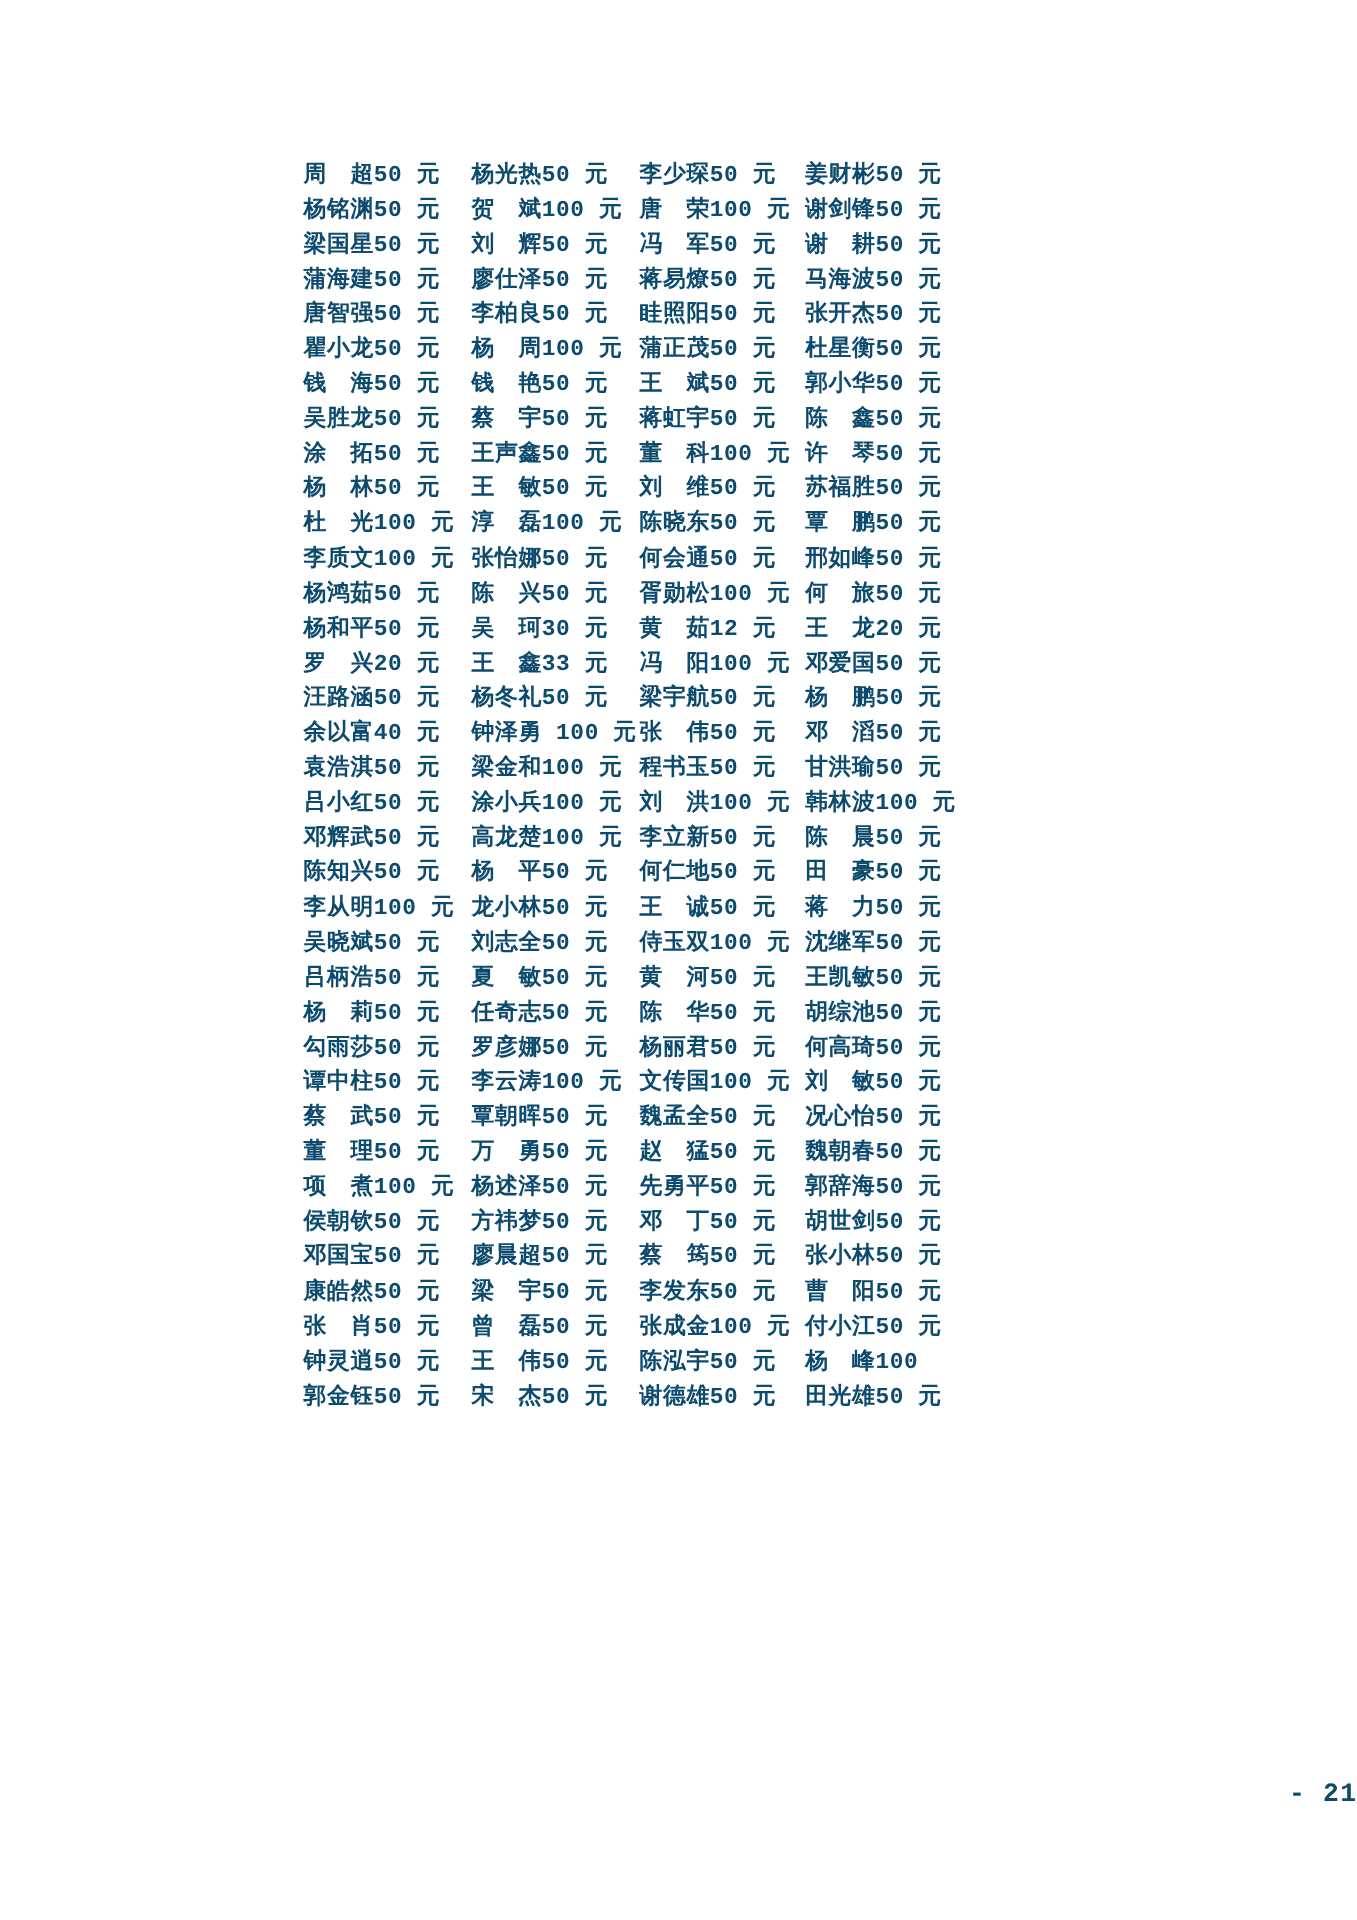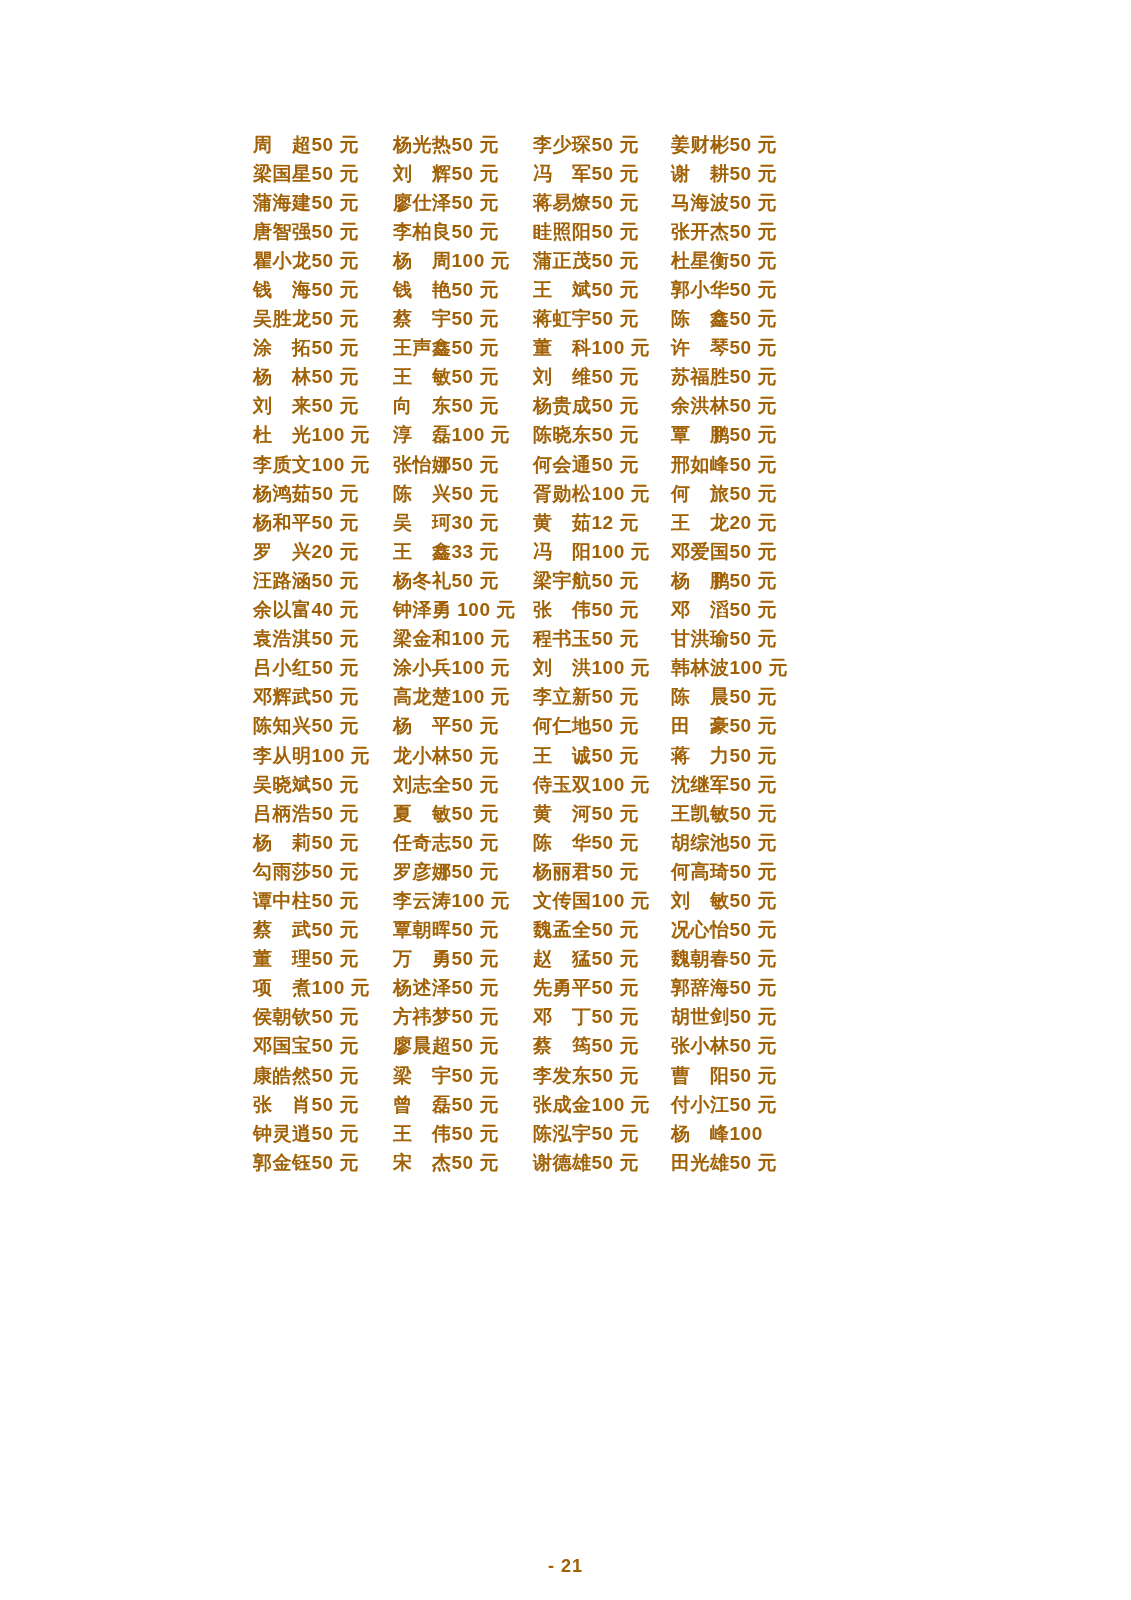--- a/index.html
+++ b/index.html
@@ -6,22 +6,22 @@
     margin: 0;
     padding: 0;
     background: #ffffff;
   }
   .page {
     position: relative;
     width: 1131px;
     height: 1600px;
     background: #ffffff;
     overflow: hidden;
-    font-family: Liberation Sans, sans-serif;
-    color: #a16207;
+    font-family: Liberation Mono, monospace;
+    color: #0c4a6e;
   }
   .donor-grid {
     position: absolute;
     left: 253px;
     top: 130px;
     width: 580px;
   }
   .donor-row {
     display: grid;
     grid-template-columns: 140px 140px 138px 1fr;
@@ -34,41 +34,47 @@
     white-space: nowrap;
     letter-spacing: 0.5px;
   }
   .donor-row.shift .donor-entry:nth-child(2),
   .donor-row.shift .donor-entry:nth-child(3),
   .donor-row.shift .donor-entry:nth-child(4) {
     padding-left: 22px;
   }
   .page-number {
     position: absolute;
-    top: 1556px;
+    top: 1483px;
     left: 0;
     width: 100%;
-    text-align: center;
-    font-size: 18px;
+    text-align: right;
+    font-size: 22px;
     font-weight: bold;
     letter-spacing: 1px;
   }
 </style>
 </head>
 <body>
 
 <div class="page">
   <div class="donor-grid" id="donor-grid">
       <div class="donor-row">
         <span class="donor-entry">周　超50 元</span>
         <span class="donor-entry">杨光热50 元</span>
         <span class="donor-entry">李少琛50 元</span>
         <span class="donor-entry">姜财彬50 元</span>
       </div>
       <div class="donor-row">
+        <span class="donor-entry">杨铭渊50 元</span>
+        <span class="donor-entry">贺　斌100 元</span>
+        <span class="donor-entry">唐　荣100 元</span>
+        <span class="donor-entry">谢剑锋50 元</span>
+      </div>
+      <div class="donor-row">
         <span class="donor-entry">梁国星50 元</span>
         <span class="donor-entry">刘　辉50 元</span>
         <span class="donor-entry">冯　军50 元</span>
         <span class="donor-entry">谢　耕50 元</span>
       </div>
       <div class="donor-row">
         <span class="donor-entry">蒲海建50 元</span>
         <span class="donor-entry">廖仕泽50 元</span>
         <span class="donor-entry">蒋易燎50 元</span>
         <span class="donor-entry">马海波50 元</span>
@@ -101,26 +107,20 @@
         <span class="donor-entry">涂　拓50 元</span>
         <span class="donor-entry">王声鑫50 元</span>
         <span class="donor-entry">董　科100 元</span>
         <span class="donor-entry">许　琴50 元</span>
       </div>
       <div class="donor-row">
         <span class="donor-entry">杨　林50 元</span>
         <span class="donor-entry">王　敏50 元</span>
         <span class="donor-entry">刘　维50 元</span>
         <span class="donor-entry">苏福胜50 元</span>
-      </div>
-      <div class="donor-row">
-        <span class="donor-entry">刘　来50 元</span>
-        <span class="donor-entry">向　东50 元</span>
-        <span class="donor-entry">杨贵成50 元</span>
-        <span class="donor-entry">余洪林50 元</span>
       </div>
       <div class="donor-row">
         <span class="donor-entry">杜　光100 元</span>
         <span class="donor-entry">淳　磊100 元</span>
         <span class="donor-entry">陈晓东50 元</span>
         <span class="donor-entry">覃　鹏50 元</span>
       </div>
       <div class="donor-row">
         <span class="donor-entry">李质文100 元</span>
         <span class="donor-entry">张怡娜50 元</span>

